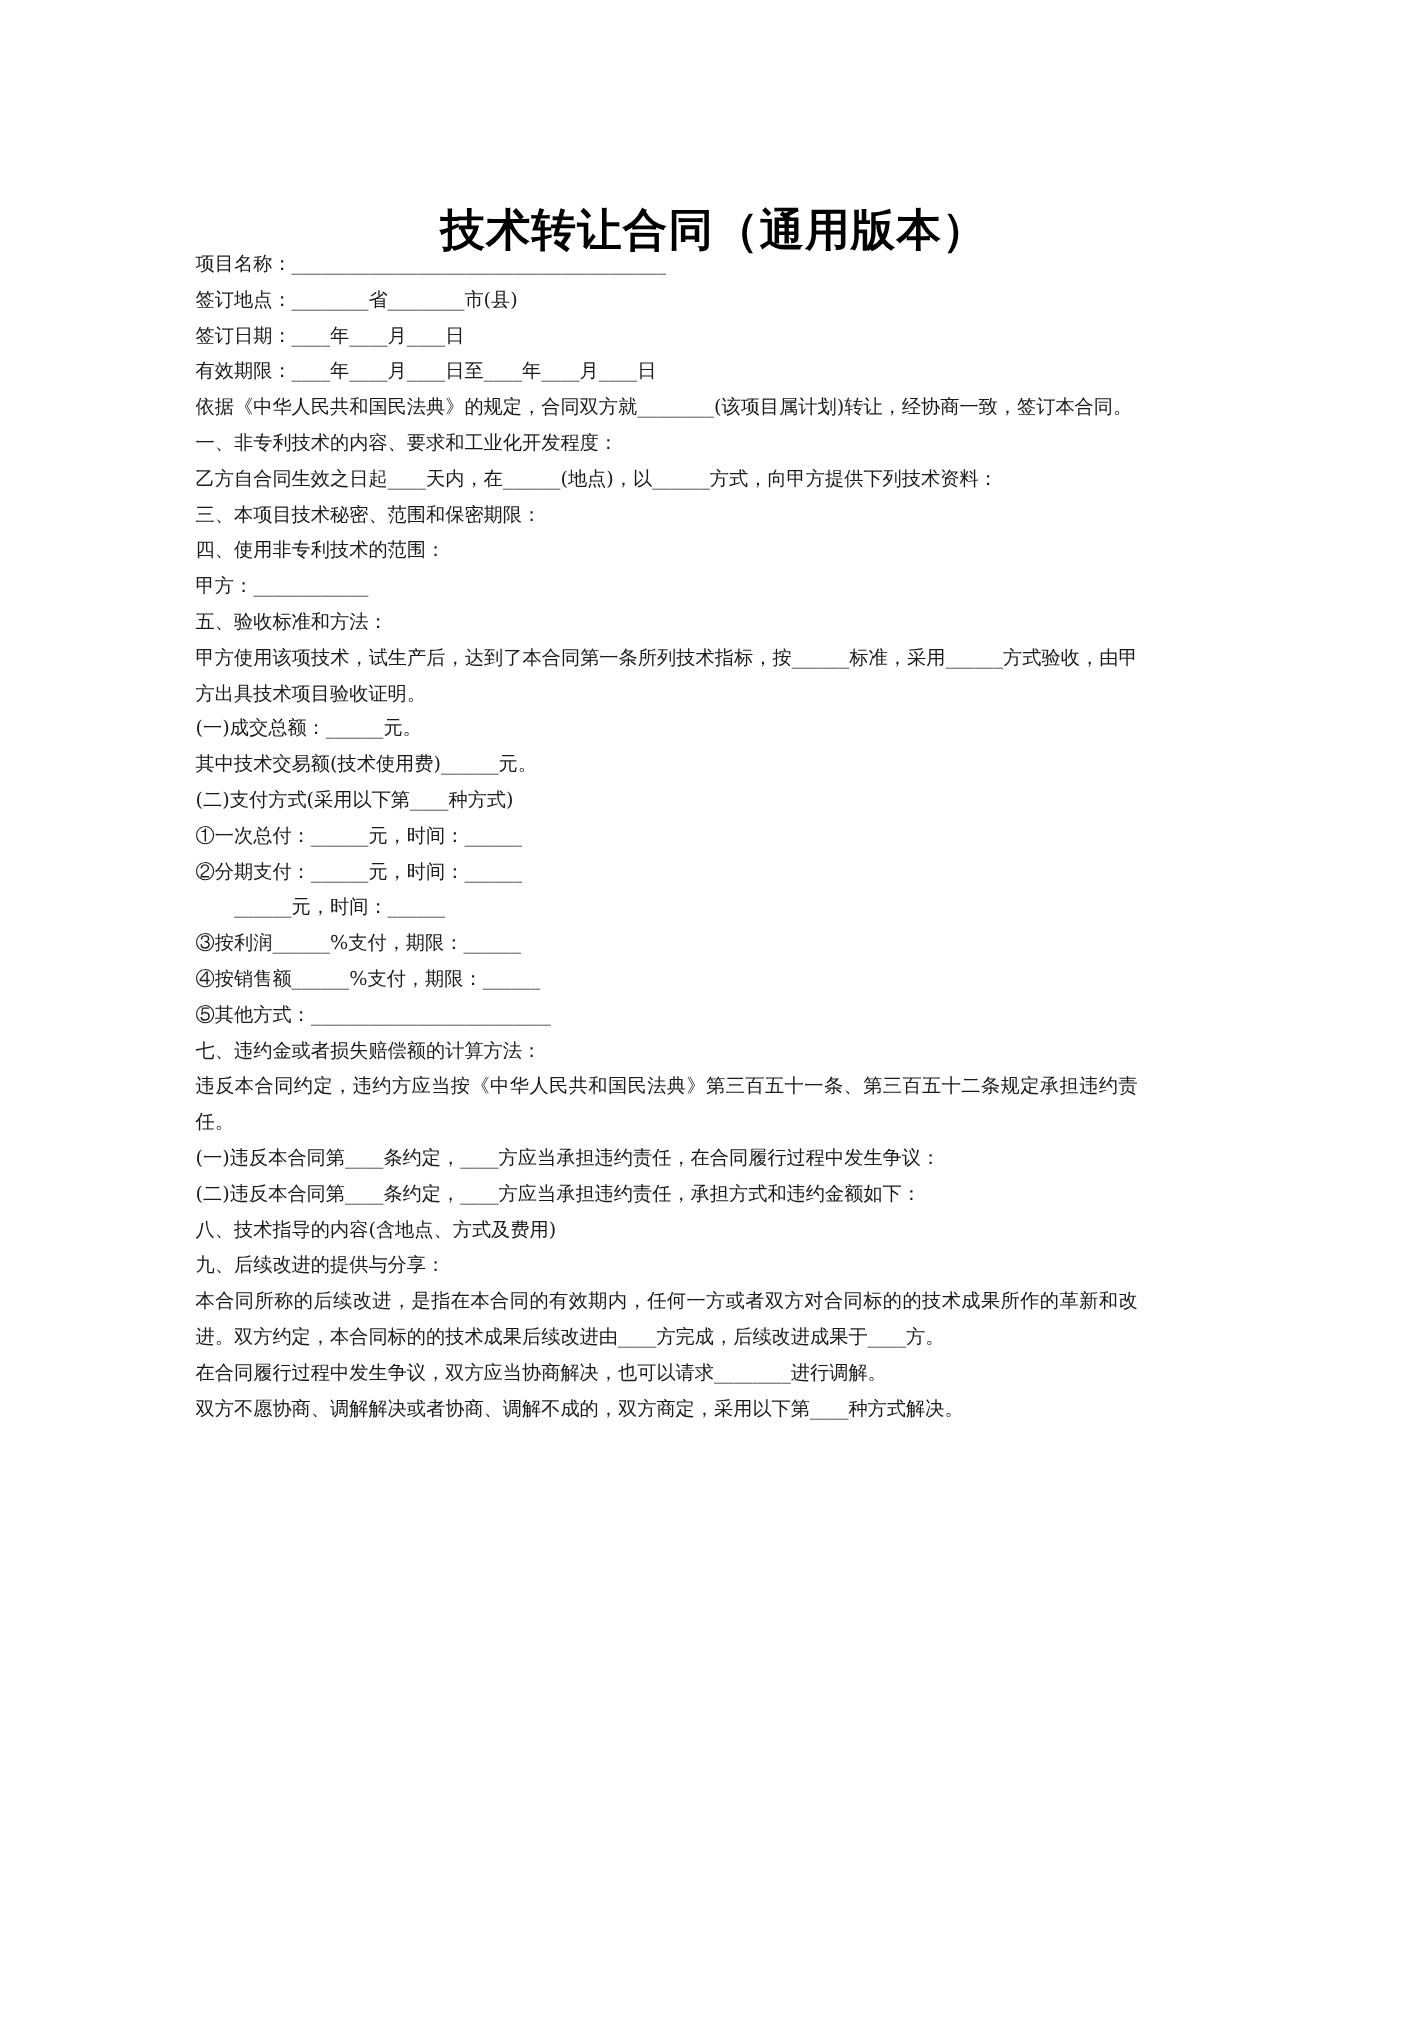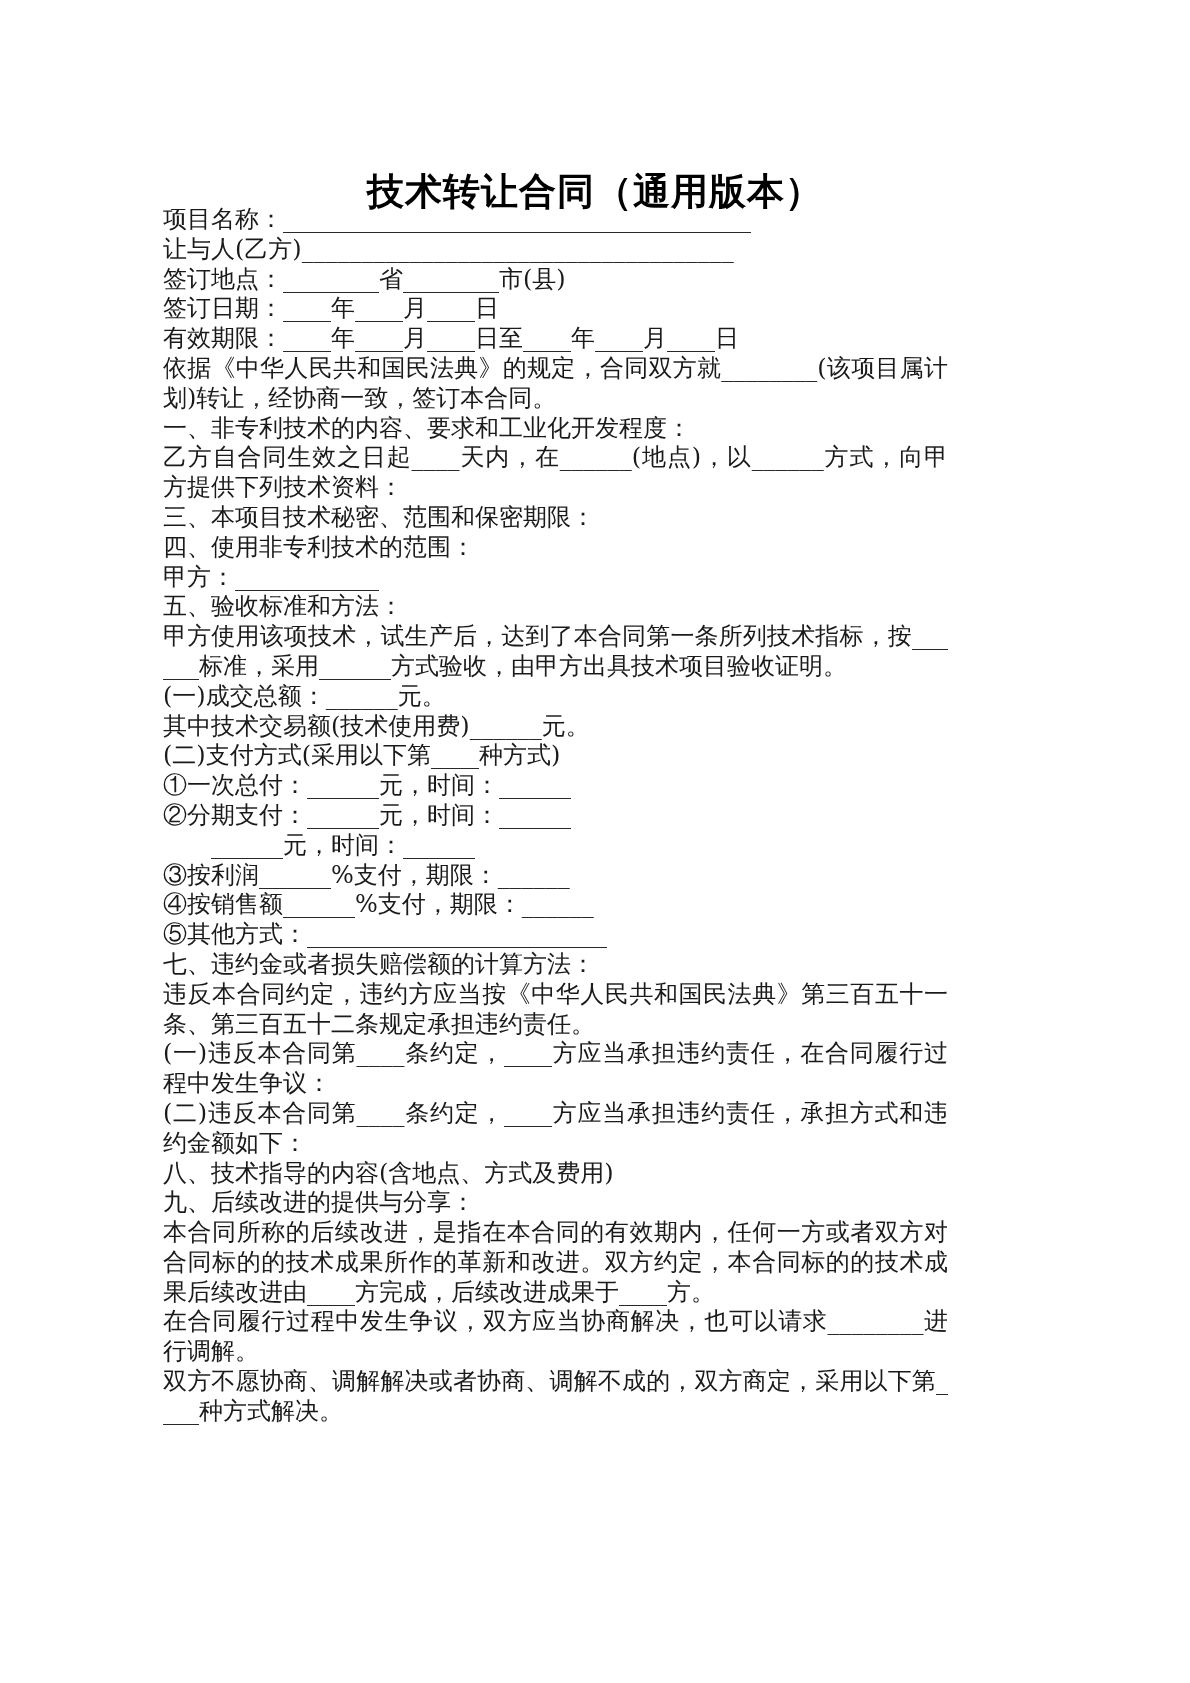--- a/index.html
+++ b/index.html
@@ -37,21 +37,21 @@
   }
 
   .body-block {
     position: absolute;
     left: 163px;
     top: 205px;
     width: 785px;
   }
 
   .line {
-    font-size: 24px;
+    font-size: 16px;
     line-height: 29.8px;
     color: #1a1a1a;
     white-space: pre-wrap;
     word-break: break-all;
     text-align: justify;
     text-justify: inter-character;
   }
 
   .line.wrap {
     white-space: normal;
@@ -59,21 +59,20 @@
 </style>
 </head>
 <body>
 
 <div class="page">
 
   <h1 class="doc-title">技术转让合同（通用版本）</h1>
 
   <div class="body-block">
     <div class="line wrap">项目名称：_______________________________________</div>
-    <div class="line wrap">让与人(乙方)____________________________________</div>
     <div class="line wrap">签订地点：________省________市(县)</div>
     <div class="line wrap">签订日期：____年____月____日</div>
     <div class="line wrap">有效期限：____年____月____日至____年____月____日</div>
     <div class="line wrap">依据《中华人民共和国民法典》的规定，合同双方就________(该项目属计划)转让，经协商一致，签订本合同。</div>
     <div class="line wrap">一、非专利技术的内容、要求和工业化开发程度：</div>
     <div class="line wrap">乙方自合同生效之日起____天内，在______(地点)，以______方式，向甲方提供下列技术资料：</div>
     <div class="line wrap">三、本项目技术秘密、范围和保密期限：</div>
     <div class="line wrap">四、使用非专利技术的范围：</div>
     <div class="line wrap">甲方：____________</div>
     <div class="line wrap">五、验收标准和方法：</div>

